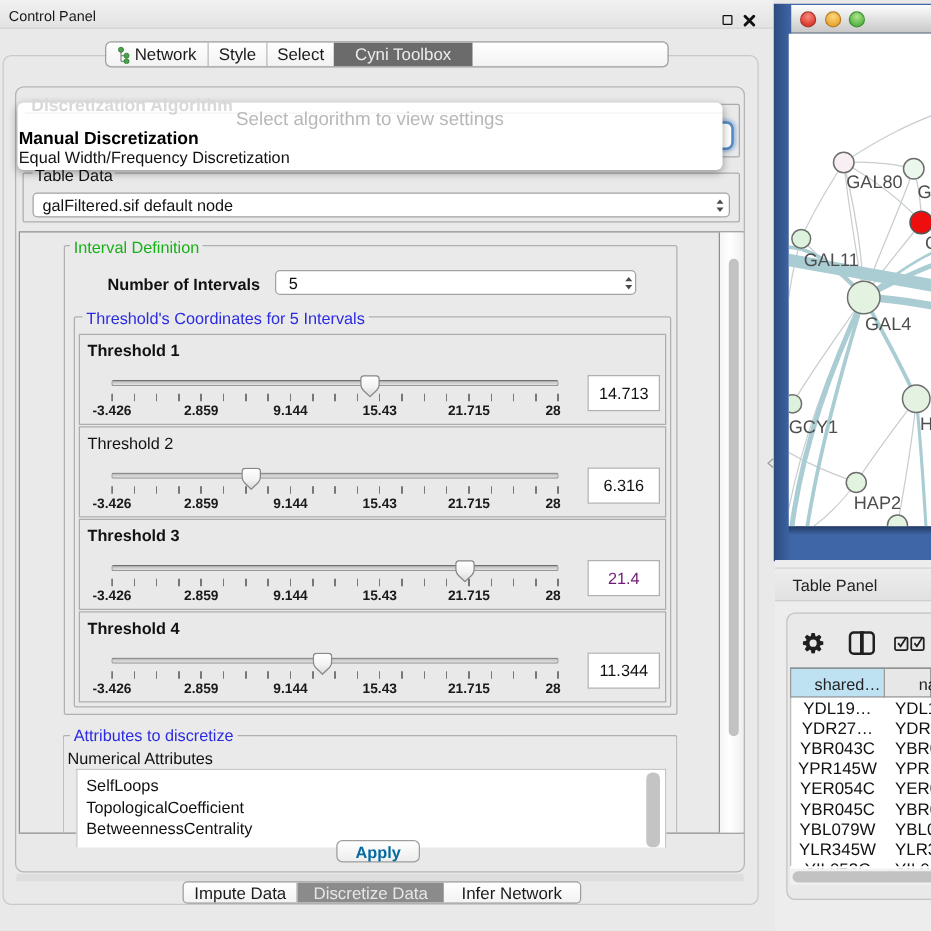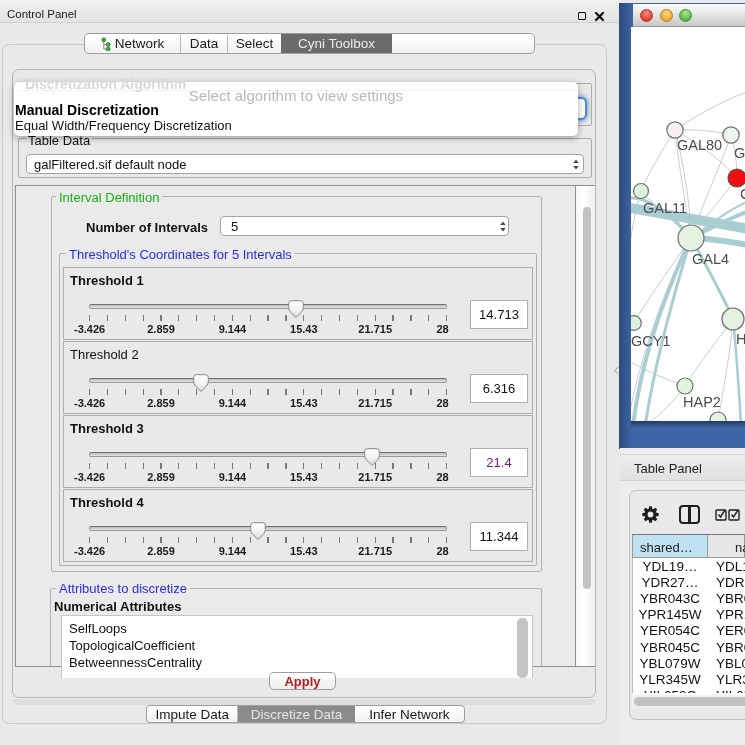--- a/index.html
+++ b/index.html
@@ -16,30 +16,30 @@
 <div class="abs" style="left:577.5px;top:12px;width:8px;height:8px;border:1.4px solid #111;border-radius:1px;"></div>
 <svg class="abs" style="left:594px;top:11px;" width="11" height="11" viewBox="0 0 11 11">
     <path d="M2 2 L9 9 M9 2 L2 9" stroke="#111" stroke-width="2.3" stroke-linecap="round"></path>
   </svg>
 
 <div class="abs" style="left:2px;top:44px;width:605px;height:680px;border:1px solid #c9c9c9;border-radius:7px;background:#e9e9e9;"></div>
 
 <div class="abs" style="left:12px;top:69px;width:584px;height:629px;border:1px solid #b5b5b5;border-radius:7px;background:#e9e9e9;"></div>
 
 <div class="abs" style="left:84px;top:33px;width:451px;height:21px;border:1px solid #9e9e9e;border-radius:5px;background:linear-gradient(#ffffff,#f2f2f2);display:flex;overflow:hidden;font-size:13.5px;color:#1a1a1a;">
-  <div style="width:96px;display:flex;align-items:center;justify-content:center;border-right:1px solid #bbb;">
+  <div style="width:82px;display:flex;align-items:center;justify-content:center;border-right:1px solid #bbb;">
     <svg width="10" height="14" viewBox="0 0 10 14" style="margin-right:4px;">
         <path d="M2.8 3 L2.8 12 M2.8 7.5 L7 7.5 M2.8 12 L7 12" stroke="#8a8a8a" stroke-width="1"></path>
         <circle cx="2.8" cy="2.8" r="2" fill="#4aa54a" stroke="#2e7d32" stroke-width="0.7"></circle>
         <circle cx="7.2" cy="7.5" r="2" fill="#4aa54a" stroke="#2e7d32" stroke-width="0.7"></circle>
         <circle cx="7.2" cy="12" r="2" fill="#4aa54a" stroke="#2e7d32" stroke-width="0.7"></circle>
       </svg>
     <span>Network</span>
   </div>
-  <div style="width:47px;display:flex;align-items:center;justify-content:center;border-right:1px solid #bbb;">Data</div>
+  <div style="width:47px;display:flex;align-items:center;justify-content:center;border-right:1px solid #bbb;">Style</div>
   <div style="width:53px;display:flex;align-items:center;justify-content:center;">Select</div>
   <div style="width:111px;display:flex;align-items:center;justify-content:center;background:#6b6b6b;color:#ececec;">Cyni Toolbox</div>
 </div>
 
 <div class="lbl" style="left:25px;top:76px;font-size:14px;font-weight:bold;color:#d9d9d9;z-index:5;">Discretization Algorithm</div>
 <div class="abs" style="left:20px;top:83px;width:572px;height:43px;border:1px solid #ababab;border-radius:2px;"></div>
 <div class="abs" style="left:26px;top:96.5px;width:561px;height:23px;background:#fff;border:2.5px solid #5688c4;border-radius:6px;box-shadow:0 0 3px 1.5px rgba(100,150,210,0.55);"></div>
 
 <div class="abs" style="left:18px;top:138px;width:574px;height:40px;border:1px solid #adadad;border-radius:2px;"></div>
 <div class="lbl" style="left:26px;top:133px;font-size:13px;color:#111;background:#e9e9e9;padding:0 2px;">Table Data</div>
@@ -156,36 +156,36 @@
         <stop offset="1" stop-color="#d8d8d8"></stop>
       </linearGradient>
     </defs>
     <path d="M3.2 0.7 L12.8 0.7 Q15.3 0.7 15.3 3.2 L15.3 7.6 Q15.3 10.2 13.4 12.2 L8 17.4 L2.6 12.2 Q0.7 10.2 0.7 7.6 L0.7 3.2 Q0.7 0.7 3.2 0.7 Z" fill="url(#thg4)" stroke="#878787" stroke-width="1"></path>
   </svg>
 <div class="abs" style="left:470px;top:522px;width:58px;height:29px;background:#fff;border:1px solid #b0b0b0;"></div>
 <div class="lbl" style="left:470px;top:529px;width:58px;text-align:center;font-size:13px;color:#111;">11.344</div>
 
 <div class="abs" style="left:50px;top:588px;width:492px;height:79px;border:1px solid #b0b0b0;border-radius:2px;border-bottom:none;"></div>
 <div class="lbl" style="left:56px;top:581px;font-size:13px;color:#2b2be0;background:#eaeaea;padding:0 3px;">Attributes to discretize</div>
-<div class="lbl" style="left:54px;top:599px;font-size:13px;font-weight:bold;color:#111;">Numerical Attributes</div>
+<div class="lbl" style="left:54px;top:599px;font-size:13px;font-weight:normal;color:#111;">Numerical Attributes</div>
 <div class="abs" style="left:61px;top:615px;width:472px;height:63px;background:#fff;border:1px solid #c6c6c6;border-bottom:none;overflow:hidden;">
   <div class="lbl" style="left:7px;top:5px;font-size:13px;color:#111;">SelfLoops</div>
   <div class="lbl" style="left:7px;top:22px;font-size:13px;color:#111;">TopologicalCoefficient</div>
   <div class="lbl" style="left:7px;top:39px;font-size:13px;color:#111;">BetweennessCentrality</div>
   <div class="abs" style="left:455px;top:2px;width:11px;height:60px;background:#c4c4c4;border-radius:5px;"></div>
 </div>
 
 <div class="abs" style="left:14px;top:82px;width:564px;height:54px;background:#fff;border-radius:5px;box-shadow:0 2px 7px rgba(0,0,0,0.35);z-index:4;"></div>
 <div class="abs" style="left:20px;top:90px;width:558px;height:1px;background:rgba(0,0,0,0.05);z-index:5;"></div>
 <div class="lbl" style="left:14px;top:86.5px;width:564px;text-align:center;font-size:15px;color:#b8b8b8;z-index:6;">Select algorithm to view settings</div>
 <div class="lbl" style="left:15px;top:101.5px;font-size:14px;font-weight:bold;color:#000;z-index:6;">Manual Discretization</div>
 <div class="lbl" style="left:15px;top:118px;font-size:13px;color:#111;z-index:6;">Equal Width/Frequency Discretization</div>
 
 <div class="abs" style="left:269px;top:672px;width:67px;height:18px;background:linear-gradient(#ffffff,#ededed);border:1px solid #9e9e9e;border-radius:5px;"></div>
-<div class="lbl" style="left:269px;top:674px;width:67px;text-align:center;font-size:13px;font-weight:bold;color:#b91c1c;">Apply</div>
+<div class="lbl" style="left:269px;top:674px;width:67px;text-align:center;font-size:13px;font-weight:bold;color:#0369a1;">Apply</div>
 
 <div class="abs" style="left:13px;top:699px;width:582px;height:6px;background:#dedede;"></div>
 
 <div class="abs" style="left:146px;top:705px;width:319px;height:18px;border:1px solid #9e9e9e;border-radius:4px;background:linear-gradient(#ffffff,#f2f2f2);display:flex;overflow:hidden;font-size:13.5px;color:#1a1a1a;">
   <div style="width:92px;display:flex;align-items:center;justify-content:center;border-right:1px solid #bbb;">Impute Data</div>
   <div style="width:117px;display:flex;align-items:center;justify-content:center;background:#8b8b8b;color:#e6e6e6;">Discretize Data</div>
   <div style="width:110px;display:flex;align-items:center;justify-content:center;">Infer Network</div>
 </div>
 
 <svg class="abs" style="left:613px;top:366px;" width="7" height="9" viewBox="0 0 7 9">
@@ -273,21 +273,21 @@
       <rect x="1" y="3" width="10" height="10" rx="1"></rect>
       <path d="M3.5 7.5 L5.5 10 L10 3"></path>
       <rect x="14" y="3" width="10" height="10" rx="1"></rect>
       <path d="M16.5 7.5 L18.5 10 L23 3"></path>
     </g>
   </svg>
 
 <div class="abs" style="left:632px;top:535px;width:113px;height:160px;background:#fff;border-left:1px solid #bdbdbd;"></div>
 <div class="abs" style="left:632px;top:534px;width:76px;height:24px;background:#bfe2f2;border:1px solid #9a9a9a;border-top:1.5px solid #777;"></div>
 <div class="abs" style="left:708px;top:534px;width:37px;height:24px;background:#e7e7e7;border:1px solid #9a9a9a;border-left:none;border-top:1.5px solid #777;"></div>
-<div class="lbl" style="left:640px;top:540px;width:76px;text-align:left;font-size:13px;color:#222;">shared…</div>
+<div class="lbl" style="left:640px;top:540px;width:76px;text-align:center;font-size:13px;color:#222;">shared…</div>
 <div class="lbl" style="left:735px;top:540px;font-size:13px;color:#222;">name</div>
 <div class="lbl" style="left:632px;top:559px;width:76px;text-align:center;font-size:13.5px;color:#111;">YDL19…</div>
 <div class="lbl" style="left:716px;top:559px;font-size:13.5px;color:#111;">YDL194W</div>
 <div class="lbl" style="left:632px;top:575px;width:76px;text-align:center;font-size:13.5px;color:#111;">YDR27…</div>
 <div class="lbl" style="left:716px;top:575px;font-size:13.5px;color:#111;">YDR277C</div>
 <div class="lbl" style="left:632px;top:591px;width:76px;text-align:center;font-size:13.5px;color:#111;">YBR043C</div>
 <div class="lbl" style="left:716px;top:591px;font-size:13.5px;color:#111;">YBR043C</div>
 <div class="lbl" style="left:632px;top:607px;width:76px;text-align:center;font-size:13.5px;color:#111;">YPR145W</div>
 <div class="lbl" style="left:716px;top:607px;font-size:13.5px;color:#111;">YPR145W</div>
 <div class="lbl" style="left:632px;top:623px;width:76px;text-align:center;font-size:13.5px;color:#111;">YER054C</div>

